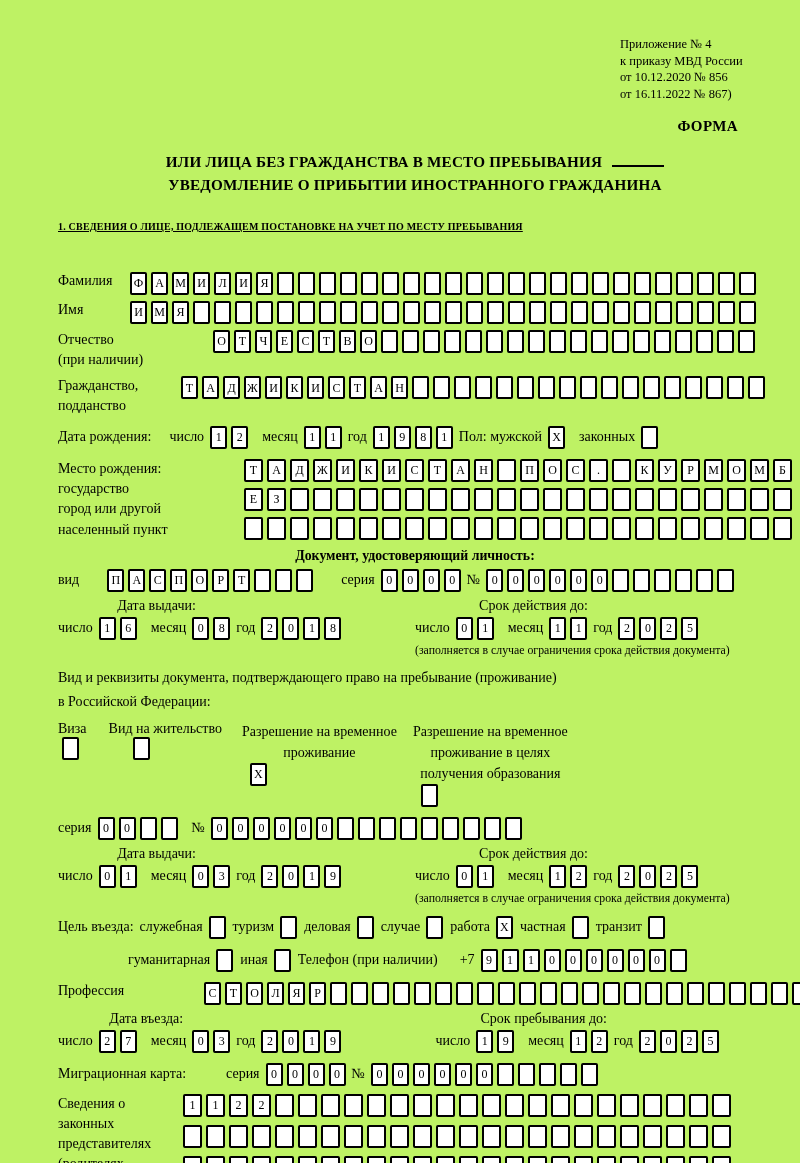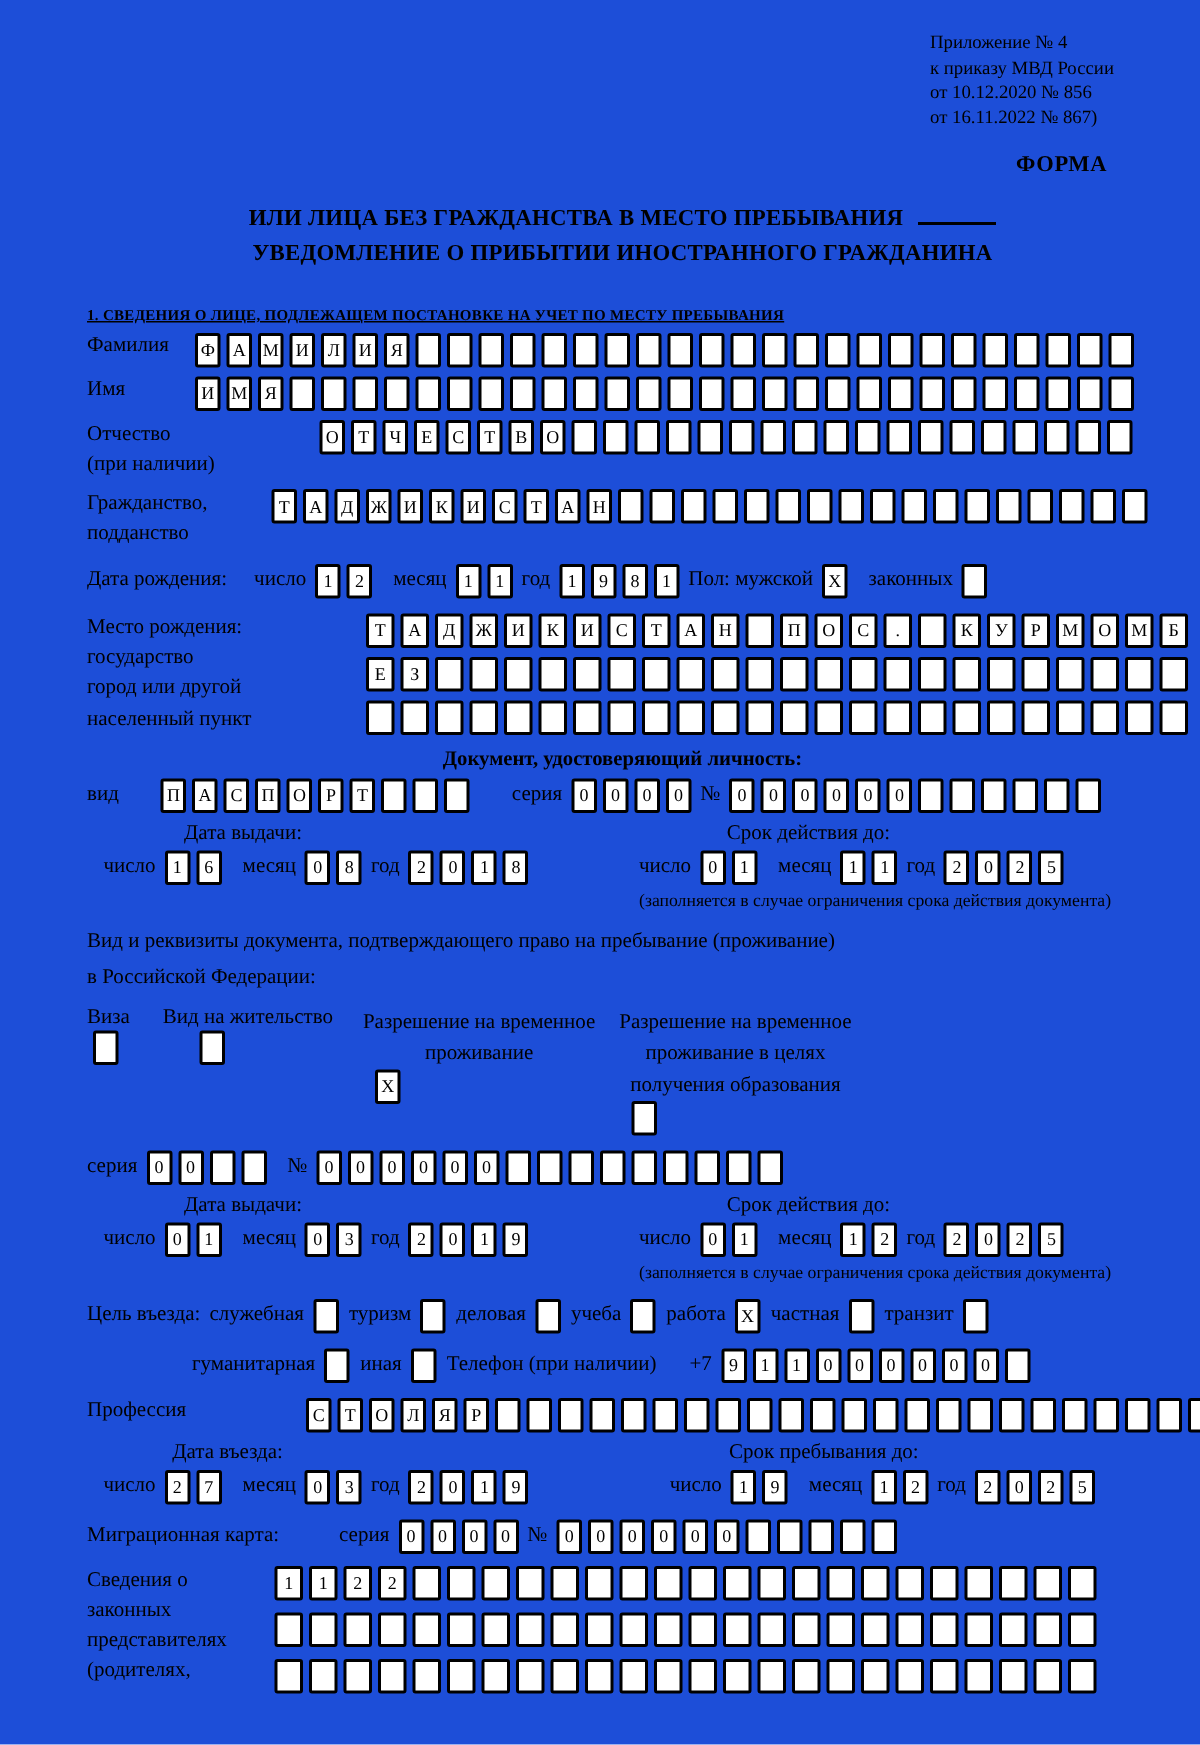--- a/index.html
+++ b/index.html
@@ -1,20 +1,20 @@
 <!DOCTYPE html>
 <html><head>
 <meta charset="utf-8">
 <style>
   html,body{margin:0;padding:0;background:#fff;}
   .page{
     width:800px;height:1163px;box-sizing:border-box;position:relative;
-    background:#1d4ed8;color:#000;overflow:hidden;
+    background:#bef264;color:#000;overflow:hidden;
     font-family:"Liberation Serif","DejaVu Serif",serif;
-    padding:20px 28px 0 58px;
+    padding:36px 28px 0 58px;
   }
   
   .hdr{margin-left:562px;font-size:12.5px;line-height:1.32;}
   .hdr .g2{margin-top:5px;}
   .forma{font-weight:bold;font-size:15px;text-align:right;margin:16px 34px 0 0;letter-spacing:.4px;}
   
   .title{text-align:center;font-weight:bold;font-size:15.2px;line-height:1.5;margin-top:16px;letter-spacing:.2px;}
   .title-underline{display:inline-block;width:52px;border-bottom:2px solid #000;margin-left:10px;}
   .sec-heading{font-weight:bold;font-size:10px;margin-top:24px;letter-spacing:.2px;text-decoration:underline;}
   
@@ -36,21 +36,21 @@
   
   .inline-line{display:flex;align-items:center;margin-top:9px;font-size:14px;}
   .inline-line .cells{margin:0 6px;}
   .gap8{margin-left:8px;}
   .gap18{margin-left:18px;}
   
   .stackrows{display:flex;flex-direction:column;gap:6px;}
   .center-bold{font-weight:bold;font-size:13.8px;text-align:center;margin-top:8px;}
   
   .dates{display:flex;margin-top:6px;}
-  .date-col{flex:1;margin-left:11px;}
+  .date-col{flex:1;}
   .date-head{font-size:14px;text-align:center;}
   .date-col.left .date-head{margin-right:160px;}
   .date-col.right .date-head{margin-right:120px;}
   .date-line{display:flex;align-items:center;font-size:14px;margin-top:3px;}
   .date-line .cells{margin:0 6px;}
   .date-note{font-size:11.8px;margin-top:3px;white-space:nowrap;}
   
   .opts{display:flex;align-items:flex-start;margin-top:8px;font-size:14px;}
   .opt{display:flex;align-items:flex-start;flex-direction:column;}
   .opt .cells{margin-left:8px;}
@@ -75,21 +75,21 @@
 
   <div class="forma">ФОРМА</div>
 
   <div class="title">
     <div><span>ИЛИ ЛИЦА БЕЗ ГРАЖДАНСТВА В МЕСТО ПРЕБЫВАНИЯ</span><span class="title-underline"></span></div>
     <div>УВЕДОМЛЕНИЕ О ПРИБЫТИИ ИНОСТРАННОГО ГРАЖДАНИНА</div>
   </div>
 
   <div class="sec-heading">1. СВЕДЕНИЯ О ЛИЦЕ, ПОДЛЕЖАЩЕМ ПОСТАНОВКЕ НА УЧЕТ ПО МЕСТУ ПРЕБЫВАНИЯ</div>
 
-  <div class="row" style="margin-top:6px;">
+  <div class="row" style="margin-top:40px;">
     <span class="lbl w72">Фамилия</span>
     <span class="cells">
         <span class="cell">Ф</span>
         <span class="cell">А</span>
         <span class="cell">М</span>
         <span class="cell">И</span>
         <span class="cell">Л</span>
         <span class="cell">И</span>
         <span class="cell">Я</span>
         <span class="cell"></span>
@@ -552,21 +552,21 @@
         <span class="cell"></span>
       </span>
     <span>туризм</span>
     <span class="cells">
         <span class="cell"></span>
       </span>
     <span>деловая</span>
     <span class="cells">
         <span class="cell"></span>
       </span>
-    <span>учеба</span>
+    <span>случае</span>
     <span class="cells">
         <span class="cell"></span>
       </span>
     <span>работа</span>
     <span class="cells">
         <span class="cell">X</span>
       </span>
     <span>частная</span>
     <span class="cells">
         <span class="cell"></span>

